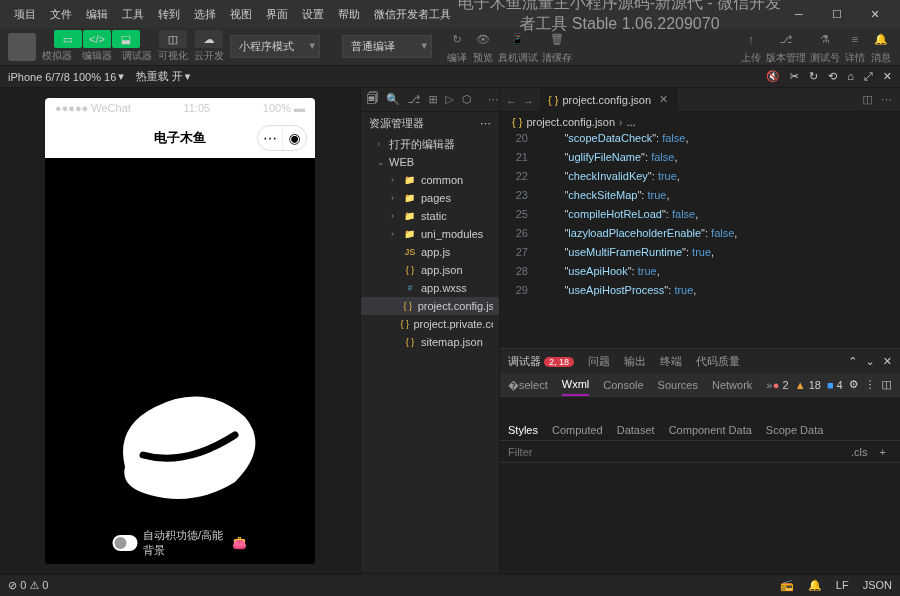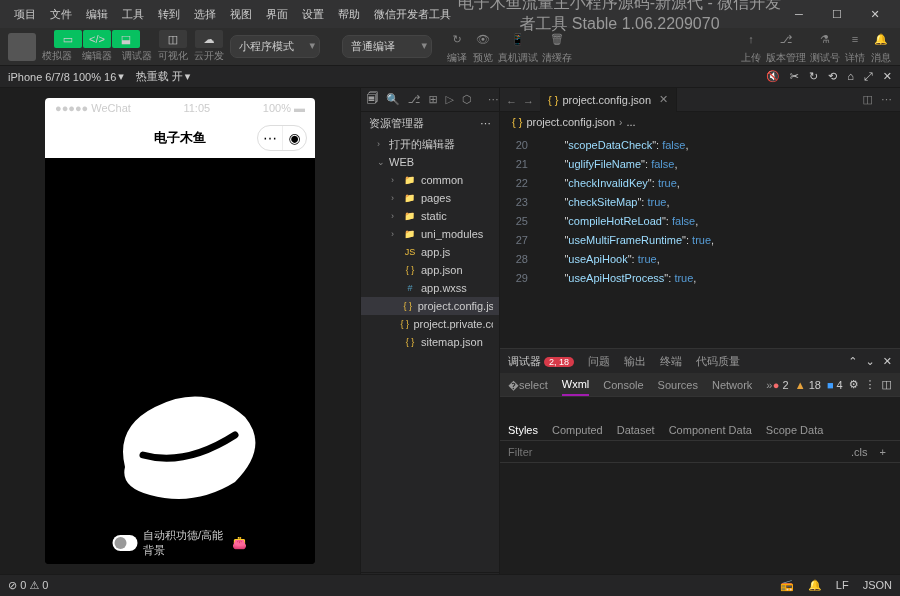--- a/index.html
+++ b/index.html
@@ -11,21 +11,21 @@
 .titlebar .win-controls{display:flex;gap:4px}
 .titlebar .win-btn{width:34px;height:24px;display:flex;align-items:center;justify-content:center;cursor:pointer}
 
 .toolbar{height:38px;background:#2d2d2d;display:flex;align-items:center;padding:0 8px;gap:6px;border-bottom:1px solid #1a1a1a}
 .avatar{width:28px;height:28px;background:#555;border-radius:3px}
 .tgroup{display:flex;flex-direction:column;align-items:center;gap:1px}
 .tgroup-btns{display:flex;gap:1px}
 .tbtn{width:28px;height:18px;background:#07c160;border-radius:2px;display:flex;align-items:center;justify-content:center;cursor:pointer}
 .tbtn.dark{background:#3a3a3a}
 .tlabel{font-size:10px;color:#888}
-.select-box{background:#3a3a3a;border:1px solid #444;border-radius:7px;padding:3px 18px 3px 8px;position:relative;cursor:pointer;min-width:90px}
+.select-box{background:#3a3a3a;border:1px solid #444;border-radius:0;padding:3px 18px 3px 8px;position:relative;cursor:pointer;min-width:90px}
 .select-box::after{content:"▾";position:absolute;right:4px;top:3px;color:#888}
 .ticon{width:22px;height:22px;display:flex;align-items:center;justify-content:center;cursor:pointer;color:#888;border-radius:3px}
 .spacer{flex:1}
 
 .infobar{height:22px;background:#252526;display:flex;align-items:center;padding:0 8px;font-size:10px;color:#999;border-bottom:1px solid #1a1a1a}
 .infobar .igap{margin-left:12px}
 .infobar .ir{margin-left:auto;display:flex;gap:10px}
 .infobar .iicon{cursor:pointer}
 
 .main{display:flex;height:508px}
@@ -69,21 +69,21 @@
 
 .editor{flex:1;background:#1e1e1e;display:flex;flex-direction:column}
 .editor-tabs{height:24px;background:#252526;display:flex;align-items:center;border-bottom:1px solid #1a1a1a}
 .etab-icons{display:flex;gap:6px;padding:0 6px}
 .etab-icon{cursor:pointer;color:#888}
 .etab{height:24px;background:#1e1e1e;padding:0 8px;display:flex;align-items:center;gap:4px;cursor:pointer;border-right:1px solid #1a1a1a}
 .etab .close{color:#888;margin-left:4px}
 .editor-actions{margin-left:auto;display:flex;gap:8px;padding:0 8px}
 .breadcrumb{height:20px;padding:2px 12px;display:flex;align-items:center;gap:4px;color:#999;font-size:10px}
 .code{flex:1;font-family:Consolas,monospace;font-size:12px;overflow:hidden}
-.code-line{display:flex;height:19px;align-items:flex-end}
+.code-line{display:flex;height:19px;align-items:flex-start}
 .lineno{width:40px;text-align:right;padding-right:12px;color:#6e7681;user-select:none}
 .code-content{white-space:pre}
 .key{color:#9cdcfe}
 .val-true{color:#569cd6}
 .val-false{color:#569cd6}
 .punct{color:#d4d4d4}
 
 .debugger{height:248px;background:#1e1e1e;border-top:1px solid #333;display:flex;flex-direction:column}
 .dbg-tabs{height:24px;background:#252526;display:flex;align-items:center;padding:0 8px;gap:14px;position:relative}
 .dbg-tab{cursor:pointer;font-size:11px;color:#999}
@@ -373,20 +373,24 @@
         </div>
         <div class="code-line">
           <span class="lineno">23</span>
           <span class="code-content">        <span class="punct">"</span><span class="key">checkSiteMap</span><span class="punct">": </span><span class="val-true">true</span><span class="punct">,</span></span>
         </div>
         <div class="code-line">
           <span class="lineno">25</span>
           <span class="code-content">        <span class="punct">"</span><span class="key">compileHotReLoad</span><span class="punct">": </span><span class="val-false">false</span><span class="punct">,</span></span>
         </div>
         <div class="code-line">
+          <span class="lineno">26</span>
+          <span class="code-content">        <span class="punct">"</span><span class="key">lazyloadPlaceholderEnable</span><span class="punct">": </span><span class="val-false">false</span><span class="punct">,</span></span>
+        </div>
+        <div class="code-line">
           <span class="lineno">27</span>
           <span class="code-content">        <span class="punct">"</span><span class="key">useMultiFrameRuntime</span><span class="punct">": </span><span class="val-true">true</span><span class="punct">,</span></span>
         </div>
         <div class="code-line">
           <span class="lineno">28</span>
           <span class="code-content">        <span class="punct">"</span><span class="key">useApiHook</span><span class="punct">": </span><span class="val-true">true</span><span class="punct">,</span></span>
         </div>
         <div class="code-line">
           <span class="lineno">29</span>
           <span class="code-content">        <span class="punct">"</span><span class="key">useApiHostProcess</span><span class="punct">": </span><span class="val-true">true</span><span class="punct">,</span></span>

